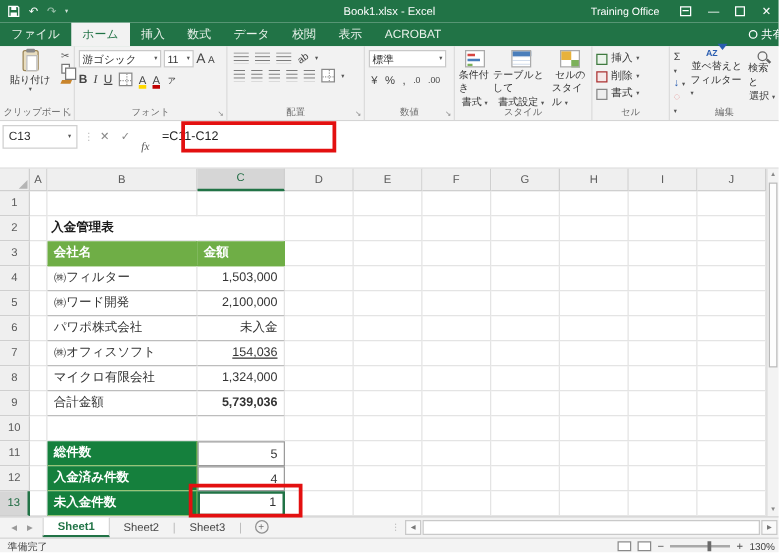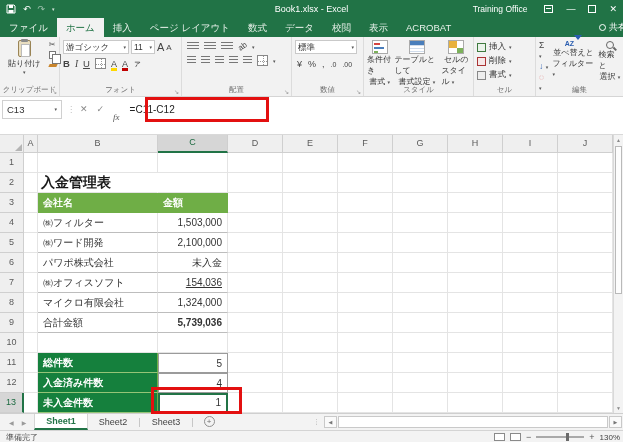--- a/index.html
+++ b/index.html
@@ -115,21 +115,21 @@
   .grid { position:absolute; top:135px; left:0; width:613px; }
   .colhdr-row { display:flex; height:18px; }
   .corner { width:24px; height:18px; background:#efefef; border-right:1px solid #cfcfcf; border-bottom:1px solid #cfcfcf; position:relative; flex:none; }
   .corner::after { content:""; position:absolute; right:1px; bottom:1px; border-left:7px solid transparent; border-bottom:7px solid #b5b5b5; }
   .col-h { height:18px; background:#efefef; border-right:1px solid #cfcfcf; border-bottom:1px solid #cfcfcf; color:#5a5a5a; font-size:9px; text-align:center; line-height:17px; flex:none; }
   .col-h.sel { background:#d6d6d6; color:#1c6a40; border-bottom:2px solid #217346; line-height:15px; }
   .srow { display:flex; height:20px; }
   .row-h { width:24px; height:20px; background:#efefef; border-right:1px solid #cfcfcf; border-bottom:1px solid #cfcfcf; color:#5a5a5a; font-size:9px; text-align:center; line-height:19px; flex:none; }
   .row-h.sel { background:#d6d6d6; color:#1c6a40; border-right:2px solid #217346; }
   .cell { height:20px; border-right:1px solid #e4e4e4; border-bottom:1px solid #e4e4e4; font-size:10px; line-height:19px; color:#333; padding:0 3px; white-space:nowrap; flex:none; }
-  .c-title { font-weight:bold; font-size:14px; color:#1a1a1a; border-right-color:transparent; }
+  .c-title { font-weight:bold; font-size:10px; color:#1a1a1a; border-right-color:transparent; }
   .c-ghead { background:#6fae46; color:#fff; font-weight:bold; border-right-color:#6fae46; border-bottom-color:#6fae46; padding-left:5px; }
   .c-name { padding-left:5px; }
   .c-num { text-align:right; padding-right:5px; }
   .c-bold { font-weight:bold; }
   .c-line { border-bottom-color:#bdbdbd; }
   .c-slabel { background:#15803d; color:#fff; font-weight:bold; border-right-color:#6fae46; border-bottom:1px solid #95c477; padding-left:5px; }
   .c-snum { border:1px solid #9b9b9b; text-align:right; padding-right:5px; }
   .c-active { border:2px solid #217346; line-height:16px; }
 
   
@@ -186,21 +186,20 @@
     <span class="winbtn">—</span>
     <span class="maxbtn"></span>
     <span class="winbtn">✕</span>
   </div>
 </div>
 
 <div class="tabrow">
   <span class="rtab">ファイル</span>
   <span class="rtab active">ホーム</span>
   <span class="rtab">挿入</span>
-  <span class="rtab">ページ レイアウト</span>
   <span class="rtab">数式</span>
   <span class="rtab">データ</span>
   <span class="rtab">校閲</span>
   <span class="rtab">表示</span>
   <span class="rtab">ACROBAT</span>
 </div>
 <div class="share">
   <span class="person"></span>
   <span>共有</span>
 </div>

